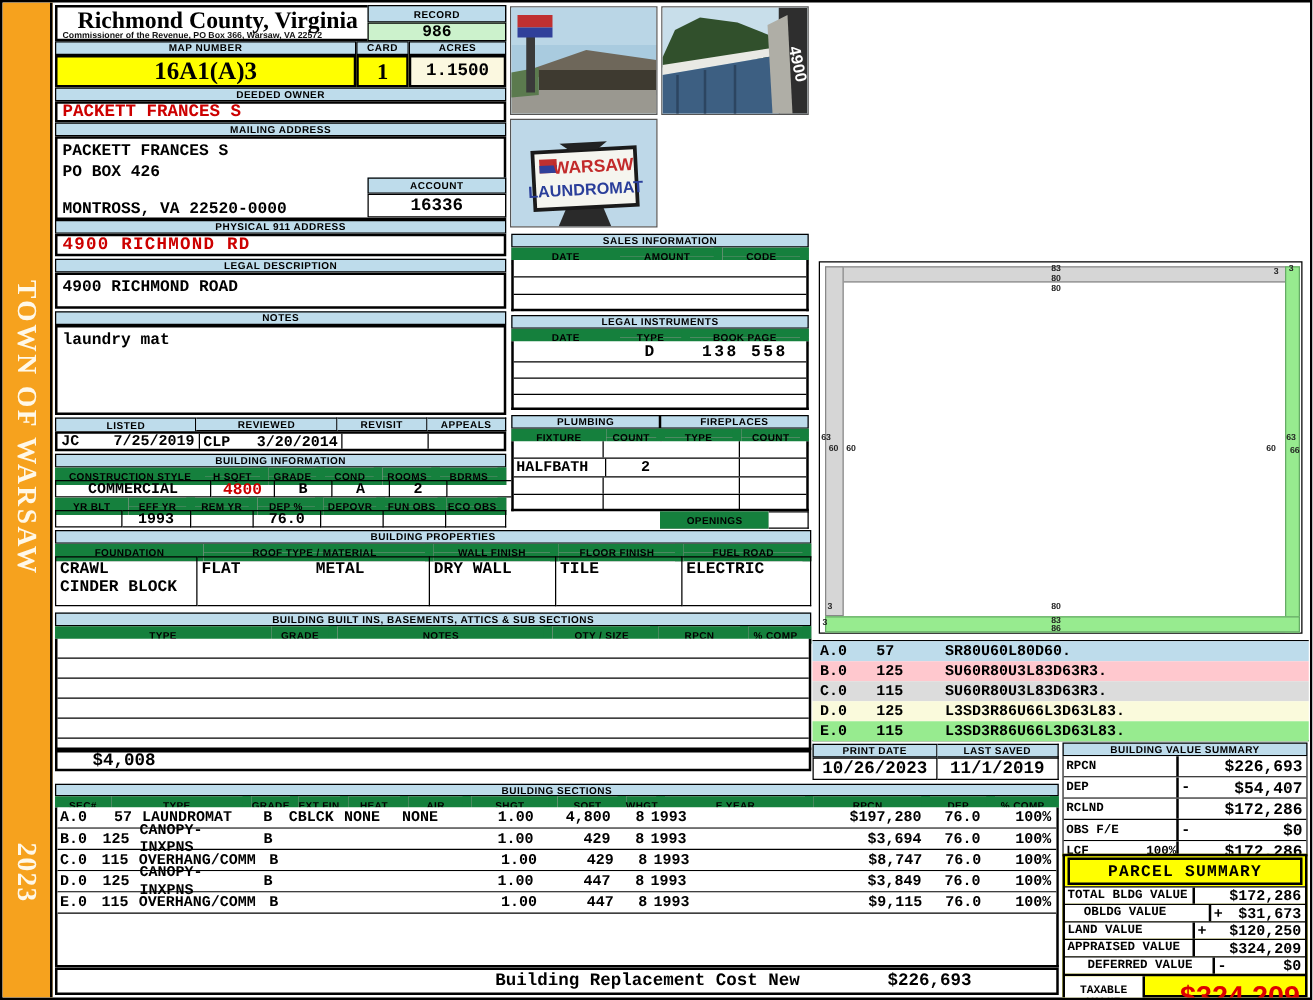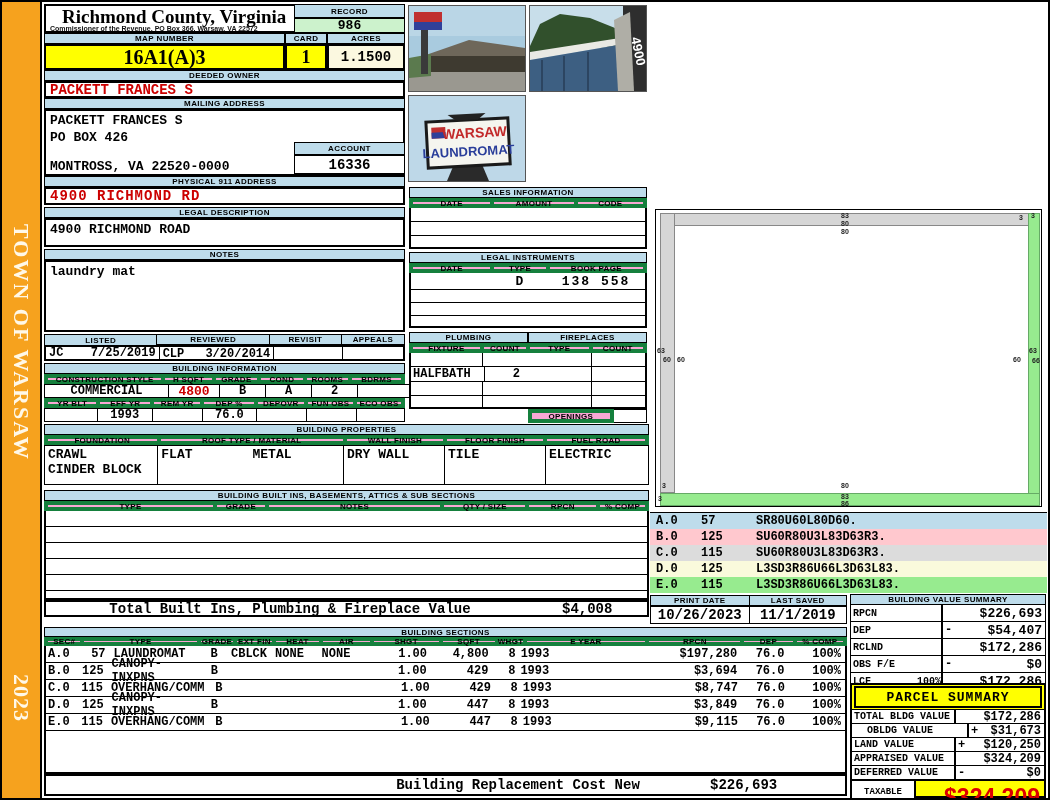--- a/index.html
+++ b/index.html
@@ -3,21 +3,21 @@
 <meta charset="utf-8">
 <style>
   html,body{margin:0;padding:0;background:#fff;}
   #page{position:relative;width:1050px;height:800px;background:#fff;border:2px solid #000;
         box-sizing:border-box;overflow:hidden;font-family:"Liberation Sans",sans-serif;}
   .a{position:absolute;box-sizing:border-box;}
   
   .h{background:#BEDCEB;border:1px solid #000;font:bold 8px "Liberation Sans",sans-serif;
      display:flex;align-items:center;justify-content:center;letter-spacing:.4px;white-space:nowrap;}
   
-  .sh{background:#f9a8d4;border:4px solid #15803d;font:bold 8px "Liberation Sans",sans-serif;
+  .sh{background:#f9a8d4;border:7px solid #15803d;font:bold 8px "Liberation Sans",sans-serif;
      display:flex;align-items:center;justify-content:center;letter-spacing:.3px;white-space:nowrap;}
   .b{border:1px solid #000;background:#fff;}
   .b2{border:2px solid #000;background:#fff;}
   .m{font:bold 13px "Liberation Mono",monospace;}
   .m12{font:bold 12px "Liberation Mono",monospace;}
   .m10{font:bold 10px "Liberation Mono",monospace;}
   .ser{font-family:"Liberation Serif",serif;}
   .red{color:#CC0000;}
   .fx{display:flex;}
   .cc{display:flex;align-items:center;justify-content:center;}
@@ -164,21 +164,20 @@
   </div>
   <div class="a b2" style="left:42px;top:509px;width:605px;height:89px;border-top:0;">
     <div style="height:15px;border-bottom:1px solid #000;"></div>
     <div style="height:15px;border-bottom:1px solid #000;"></div>
     <div style="height:15px;border-bottom:1px solid #000;"></div>
     <div style="height:15px;border-bottom:1px solid #000;"></div>
     <div style="height:15px;border-bottom:1px solid #000;"></div>
     <div style="height:14px;"></div>
   </div>
   <div class="a fx b2" style="left:42px;top:598px;width:605px;height:17px;align-items:center;">
-    <div class="m cc" style="width:488px;font-size:14px;">Total Built Ins, Plumbing &amp; Fireplace Value</div>
     <div class="m" style="flex:1;padding-left:28px;font-size:14px;">$4,008</div>
   </div>
 
   <div class="a" style="left:406px;top:3px;width:118px;height:87px;border:1px solid #555;">
     <svg width="116" height="85" viewBox="0 0 116 85">
       <rect width="116" height="85" fill="#A9CBDF"></rect>
       <rect y="0" width="116" height="30" fill="#BAD6E6"></rect>
       <polygon points="14,50 60,34 116,42 116,52 14,56" fill="#6E675A"></polygon>
       <rect x="22" y="50" width="94" height="20" fill="#3E3A30"></rect>
       <rect x="0" y="66" width="116" height="19" fill="#9A9890"></rect>
@@ -515,21 +514,21 @@
       <div class="m10 cl" style="width:100px;padding-left:2px;border-right:2px solid #000;">LAND VALUE</div>
       <div class="m12 cl" style="width:14px;padding-left:2px;">+</div>
       <div class="m cr" style="flex:1;padding-right:3px;font-size:12px;">$120,250</div>
     </div>
     <div class="psrow" style="background:#fff;">
       <div class="m10 cl" style="width:100px;padding-left:2px;border-right:2px solid #000;">APPRAISED VALUE</div>
       <div class="m12 cl" style="width:14px;padding-left:2px;"></div>
       <div class="m cr" style="flex:1;padding-right:3px;font-size:12px;">$324,209</div>
     </div>
     <div class="psrow" style="background:#fff;">
-      <div class="m10 cl" style="width:100px;padding-left:2px;border-right:2px solid #000;">DEFERRED VALUE</div>
+      <div class="m10 cl" style="width:100px;padding-left:18px;border-right:2px solid #000;">DEFERRED VALUE</div>
       <div class="m12 cl" style="width:14px;padding-left:2px;">-</div>
       <div class="m cr" style="flex:1;padding-right:3px;font-size:12px;">$0</div>
     </div>
     <div class="fx" style="border-top:2px solid #000;height:32px;">
       <div style="width:62px;background:#fff;border-right:2px solid #000;display:flex;flex-direction:column;align-items:center;justify-content:center;font:bold 9px 'Liberation Mono',monospace;">
         <span>TAXABLE</span>
         <span>VALUE</span>
       </div>
       <div class="cr" style="flex:1;padding-right:4px;font:bold 23px 'Liberation Sans',sans-serif;color:#DD0000;">$324,209</div>
     </div>

